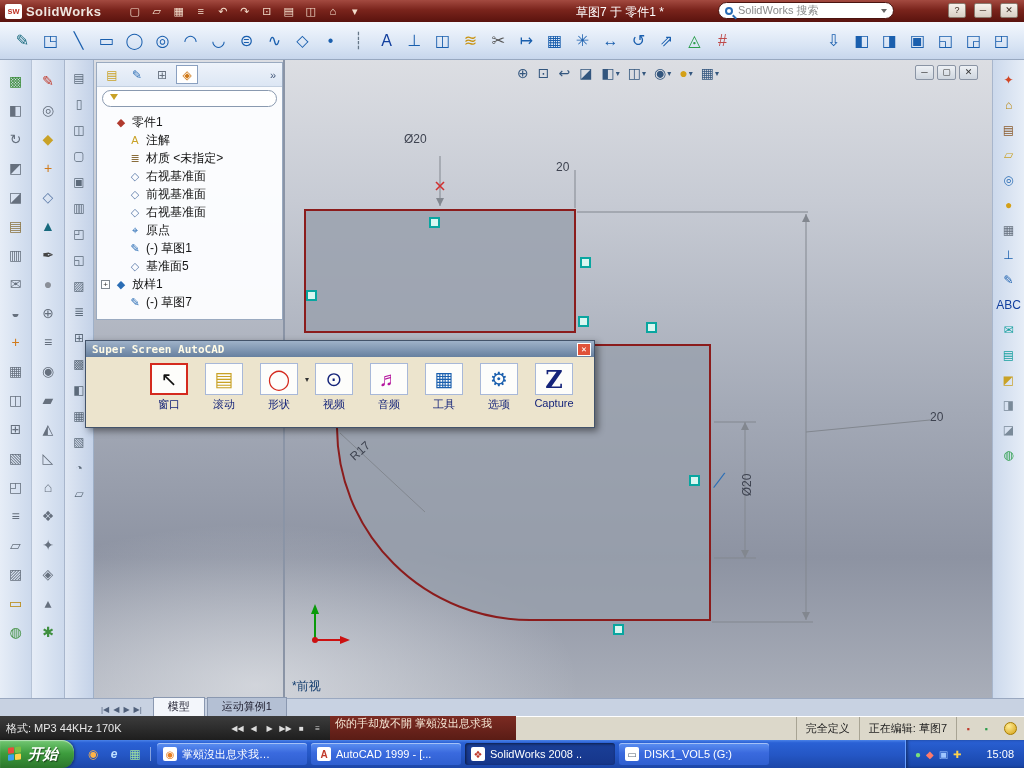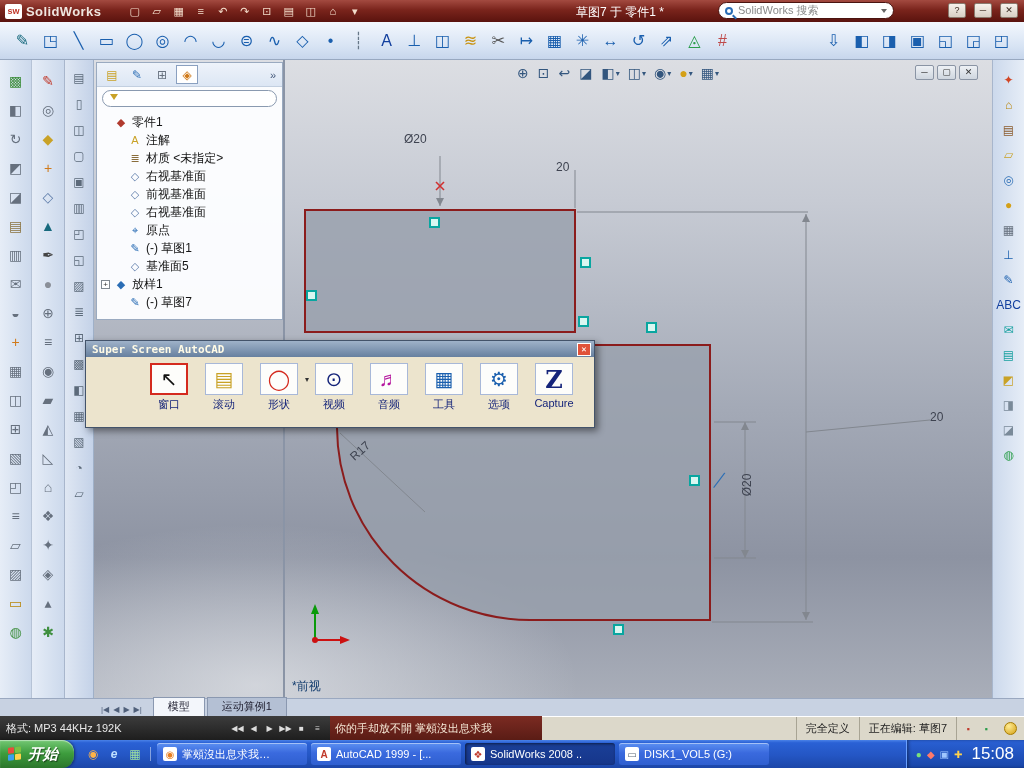--- a/index.html
+++ b/index.html
@@ -87,41 +87,41 @@
 .bt-nav{display:flex;gap:2px;margin-right:10px;margin-bottom:2px}
 .bt-nav span{font-size:8px;color:#50607a;padding:0 1px}
 .btab{padding:1px 14px 2px;font-size:11px;color:#223;border:1px solid #8a98b0;border-bottom:none;background:#b4c0d4;margin-right:2px}
 .btab.active{background:#f3f6fb}
 
 
 .sbar{position:absolute;left:0;top:716px;width:1024px;height:24px;display:flex;font-size:11px;z-index:10}
 .sb-dark{width:330px;background:linear-gradient(#3c3c3c,#1e1e1e);color:#e8e8e8;display:flex;align-items:center;padding:0 6px;gap:3px}
 .sb-dark .fmt{margin-right:auto;white-space:nowrap}
 .mctl{width:13px;text-align:center;font-size:8px;color:#ddd}
-.sb-red{width:212px;background:linear-gradient(#7c2b22,#5a1c15);color:#f7ead8;display:flex;align-items:center;padding:0 5px;overflow:hidden;white-space:nowrap}
+.sb-red{width:186px;background:linear-gradient(#7c2b22,#5a1c15);color:#f7ead8;display:flex;align-items:flex-start;padding:0 5px;overflow:hidden;white-space:nowrap}
 .sb-light{flex:1;background:#dcd8ca;border-top:1px solid #fff;display:flex;align-items:center}
 .sb-cell{border-left:1px solid #a8a494;height:100%;display:flex;align-items:center;padding:0 9px;color:#222;white-space:nowrap}
 .sb-cell.grow{flex:1;border-left:none}
 .sb-ic{width:14px;font-size:9px;text-align:center;color:var(--c,#444)}
 .sb-ball{width:13px;height:13px;border-radius:50%;background:radial-gradient(circle at 35% 30%,#ffec92,#d4a017);margin:0 7px;border:1px solid #a87c00;flex:none}
 
 
 .tkbar{position:absolute;left:0;top:740px;width:1024px;height:28px;background:linear-gradient(180deg,#4a82e8 0%,#2a61d5 10%,#2456c4 55%,#1c46a8 100%);display:flex;align-items:center;z-index:10}
 .start{height:28px;padding:0 16px 0 8px;border-radius:0 12px 12px 0;background:linear-gradient(180deg,#74c874,#3d9c3d 48%,#2b762b);display:flex;align-items:center;gap:5px;box-shadow:inset 0 1px 1px rgba(255,255,255,.5),1px 0 3px rgba(0,0,0,.45);color:#fff;font-weight:bold;font-style:italic;font-size:15px;text-shadow:1px 1px 1px rgba(0,0,0,.5);flex:none}
 .winlogo{width:15px;height:15px;display:grid;grid-template-columns:6px 6px;grid-template-rows:6px 6px;gap:1px;transform:skewY(-6deg)}
 .winlogo i{border-radius:1px}
 .ql{display:flex;gap:5px;margin:0 4px;padding:0 7px;border-right:1px solid rgba(255,255,255,.45);flex:none}
 .ql-ic{width:16px;text-align:center;font-size:12px;font-weight:bold;font-style:italic;color:var(--c,#fff)}
 .tasks{display:flex;flex:1;min-width:0}
 .task{flex:0 1 150px;height:22px;margin:0 2px;border-radius:3px;background:linear-gradient(180deg,#5c90f2,#3a6ade 45%,#2f5fd0);box-shadow:inset 0 1px 0 rgba(255,255,255,.45);display:flex;align-items:center;gap:5px;padding:0 6px;color:#fff;font-size:11px;white-space:nowrap;overflow:hidden;min-width:0}
 .task.active{background:linear-gradient(180deg,#1a3f98,#16368a);box-shadow:inset 1px 1px 3px rgba(0,0,0,.55)}
 .task .tic{width:14px;height:14px;background:#fff;border-radius:2px;font-size:10px;font-weight:bold;display:flex;align-items:center;justify-content:center;color:var(--c,#c0392b);flex:none}
 .tray{margin-left:auto;height:28px;background:linear-gradient(180deg,#2a61d5,#1845a8);border-left:1px solid #6aa0ff;box-shadow:inset 2px 0 3px rgba(0,0,0,.35);display:flex;align-items:center;padding:0 10px 0 9px;gap:5px;flex:none}
 .tray-ic{font-size:10px;color:var(--c,#fff)}
-.clock{color:#fff;font-size:17px;margin-left:4px}
+.clock{color:#fff;font-size:11px;margin-left:20px}
 </style>
 </head>
 <body>
 
 <div class="screen">
 
   <div class="titlebar">
     <span class="tb-badge">sw</span>
     <span class="tb-name">SolidWorks</span>
     <div class="tb-icons">
@@ -502,21 +502,21 @@
         <span>▶|</span>
       </div>
     <div style="display:flex">
         <div class="btab active"><span>模型</span></div>
         <div class="btab"><span>运动算例1</span></div>
       </div>
   </div>
 
   <div class="sbar">
     <div class="sb-dark">
-      <span class="fmt">格式: MP3 44KHz 192K</span>
+      <span class="fmt">格式: MP3 44KHz 170K</span>
       <span style="display:flex;gap:3px">
           <span class="mctl">◀◀</span>
           <span class="mctl">◀</span>
           <span class="mctl">▶</span>
           <span class="mctl">▶▶</span>
           <span class="mctl">■</span>
           <span class="mctl">≡</span>
         </span>
     </div>
     <div class="sb-red">

